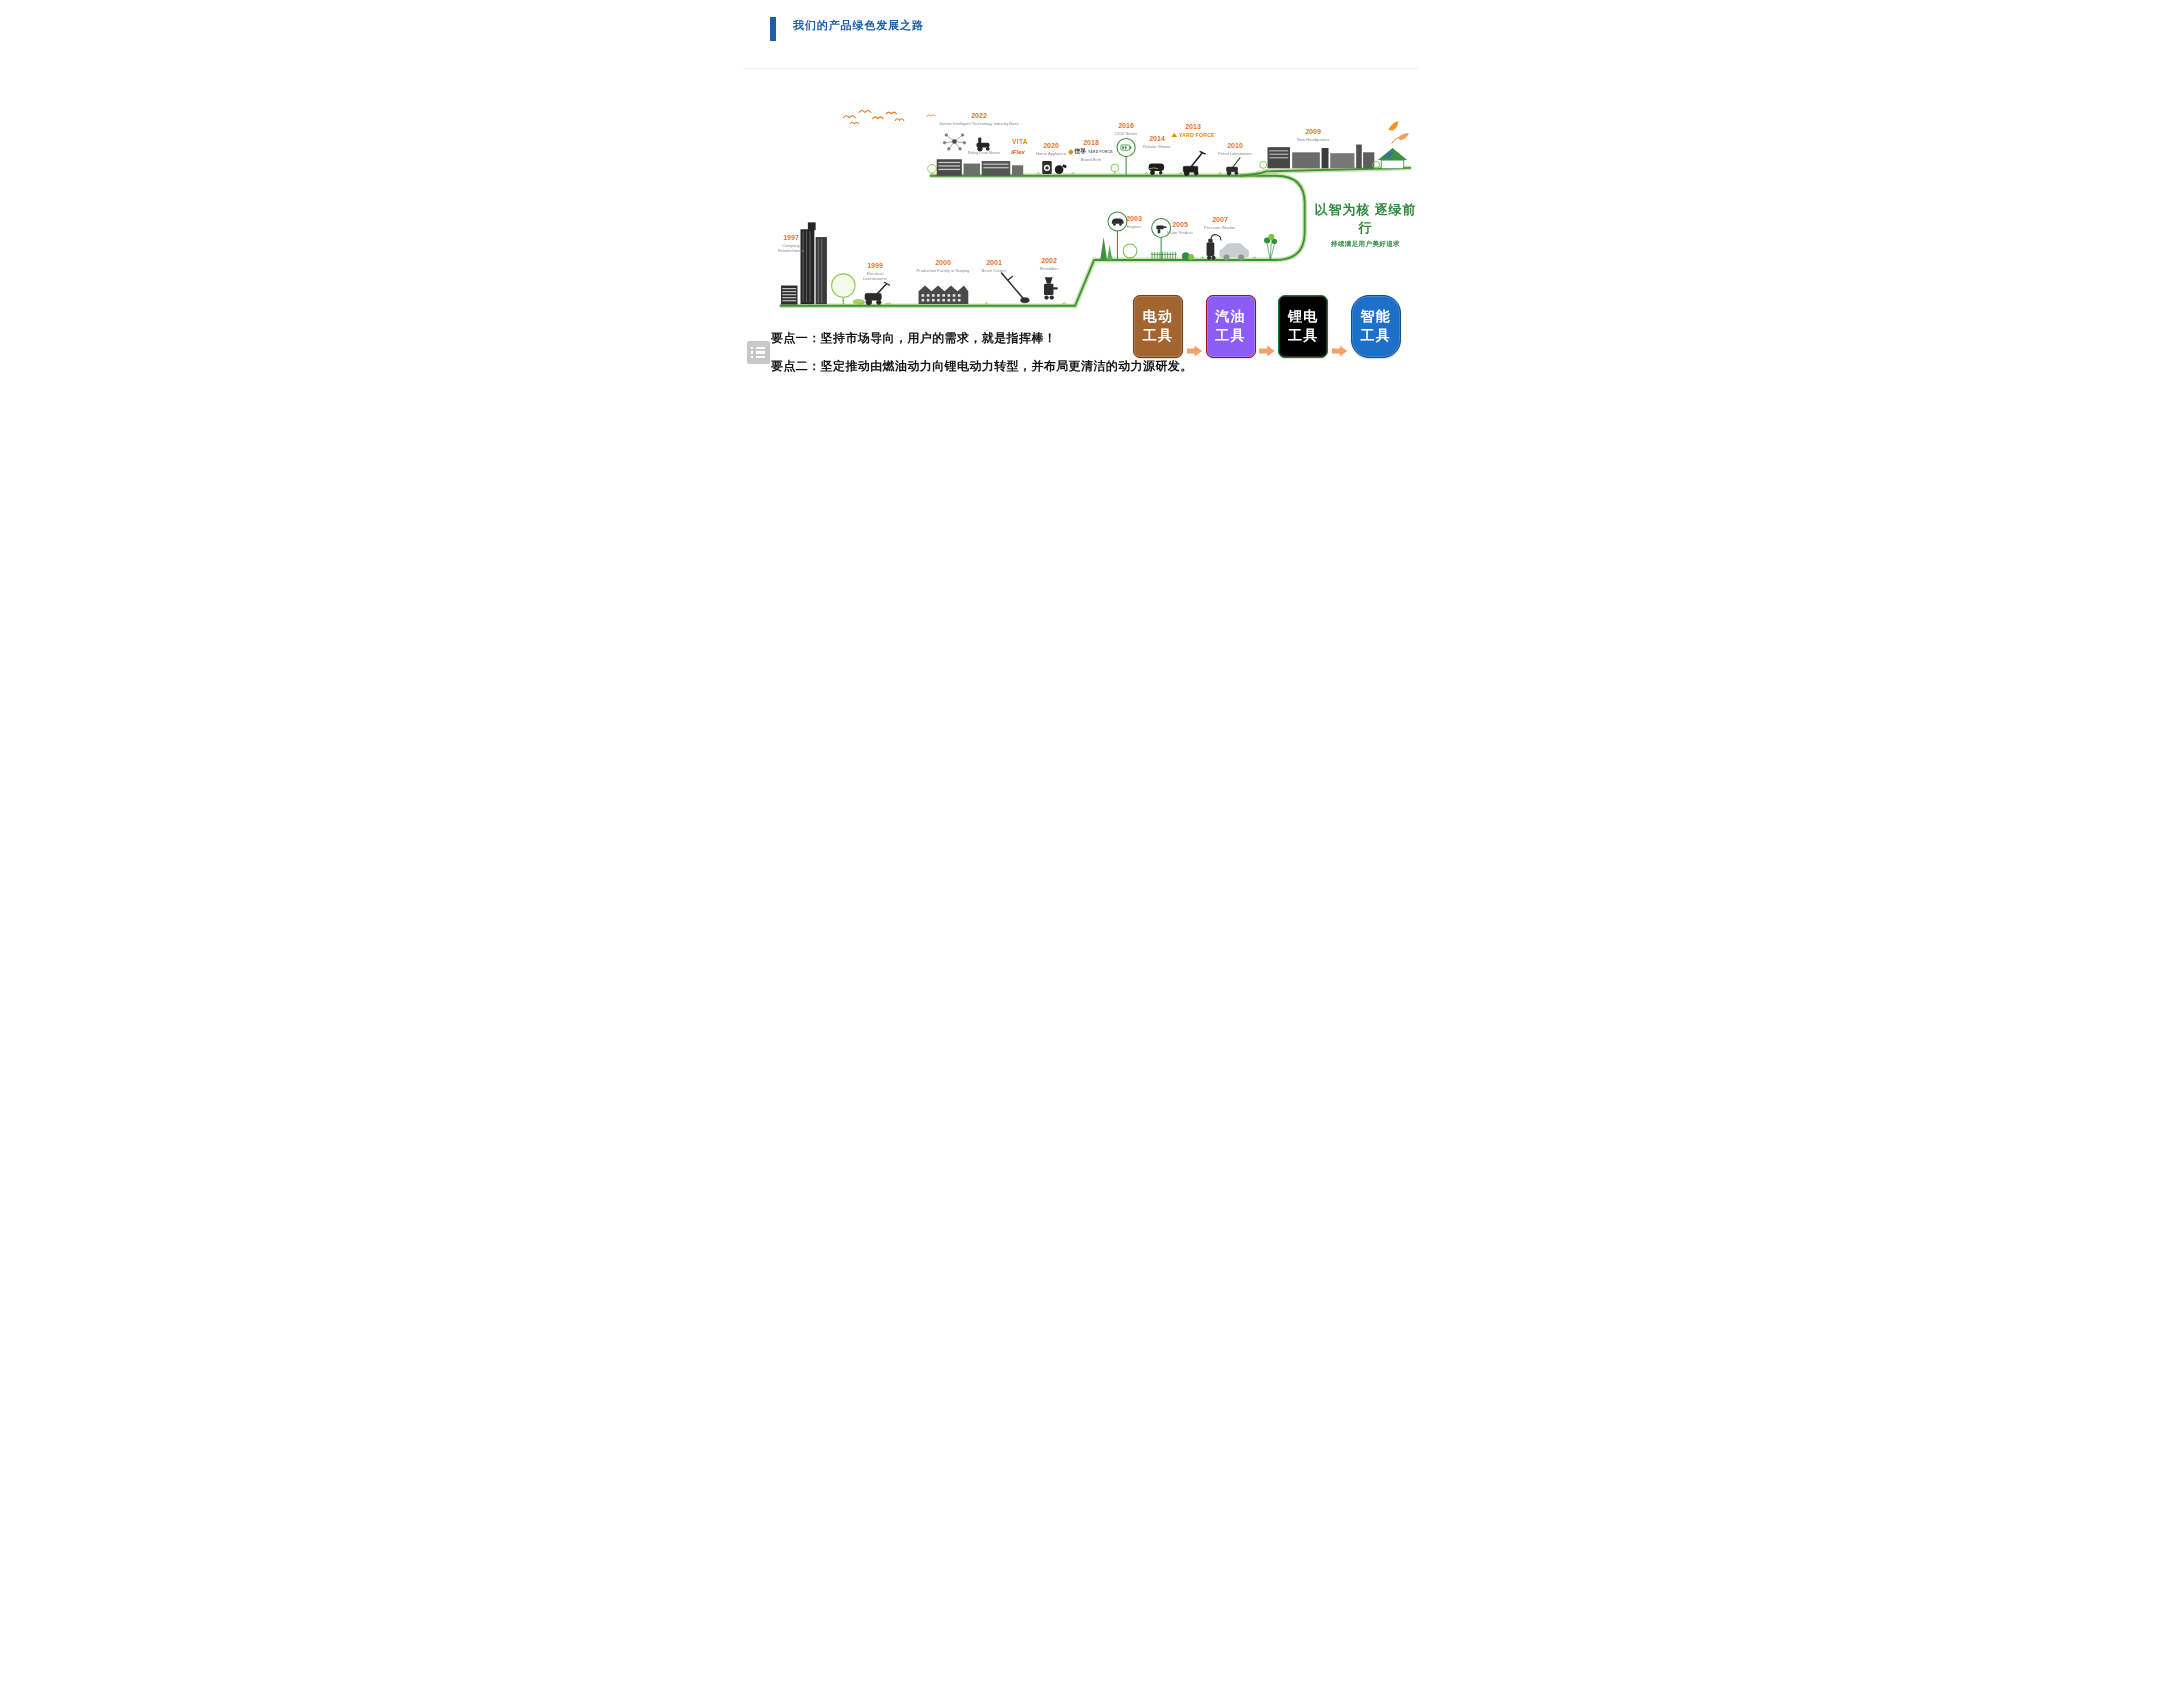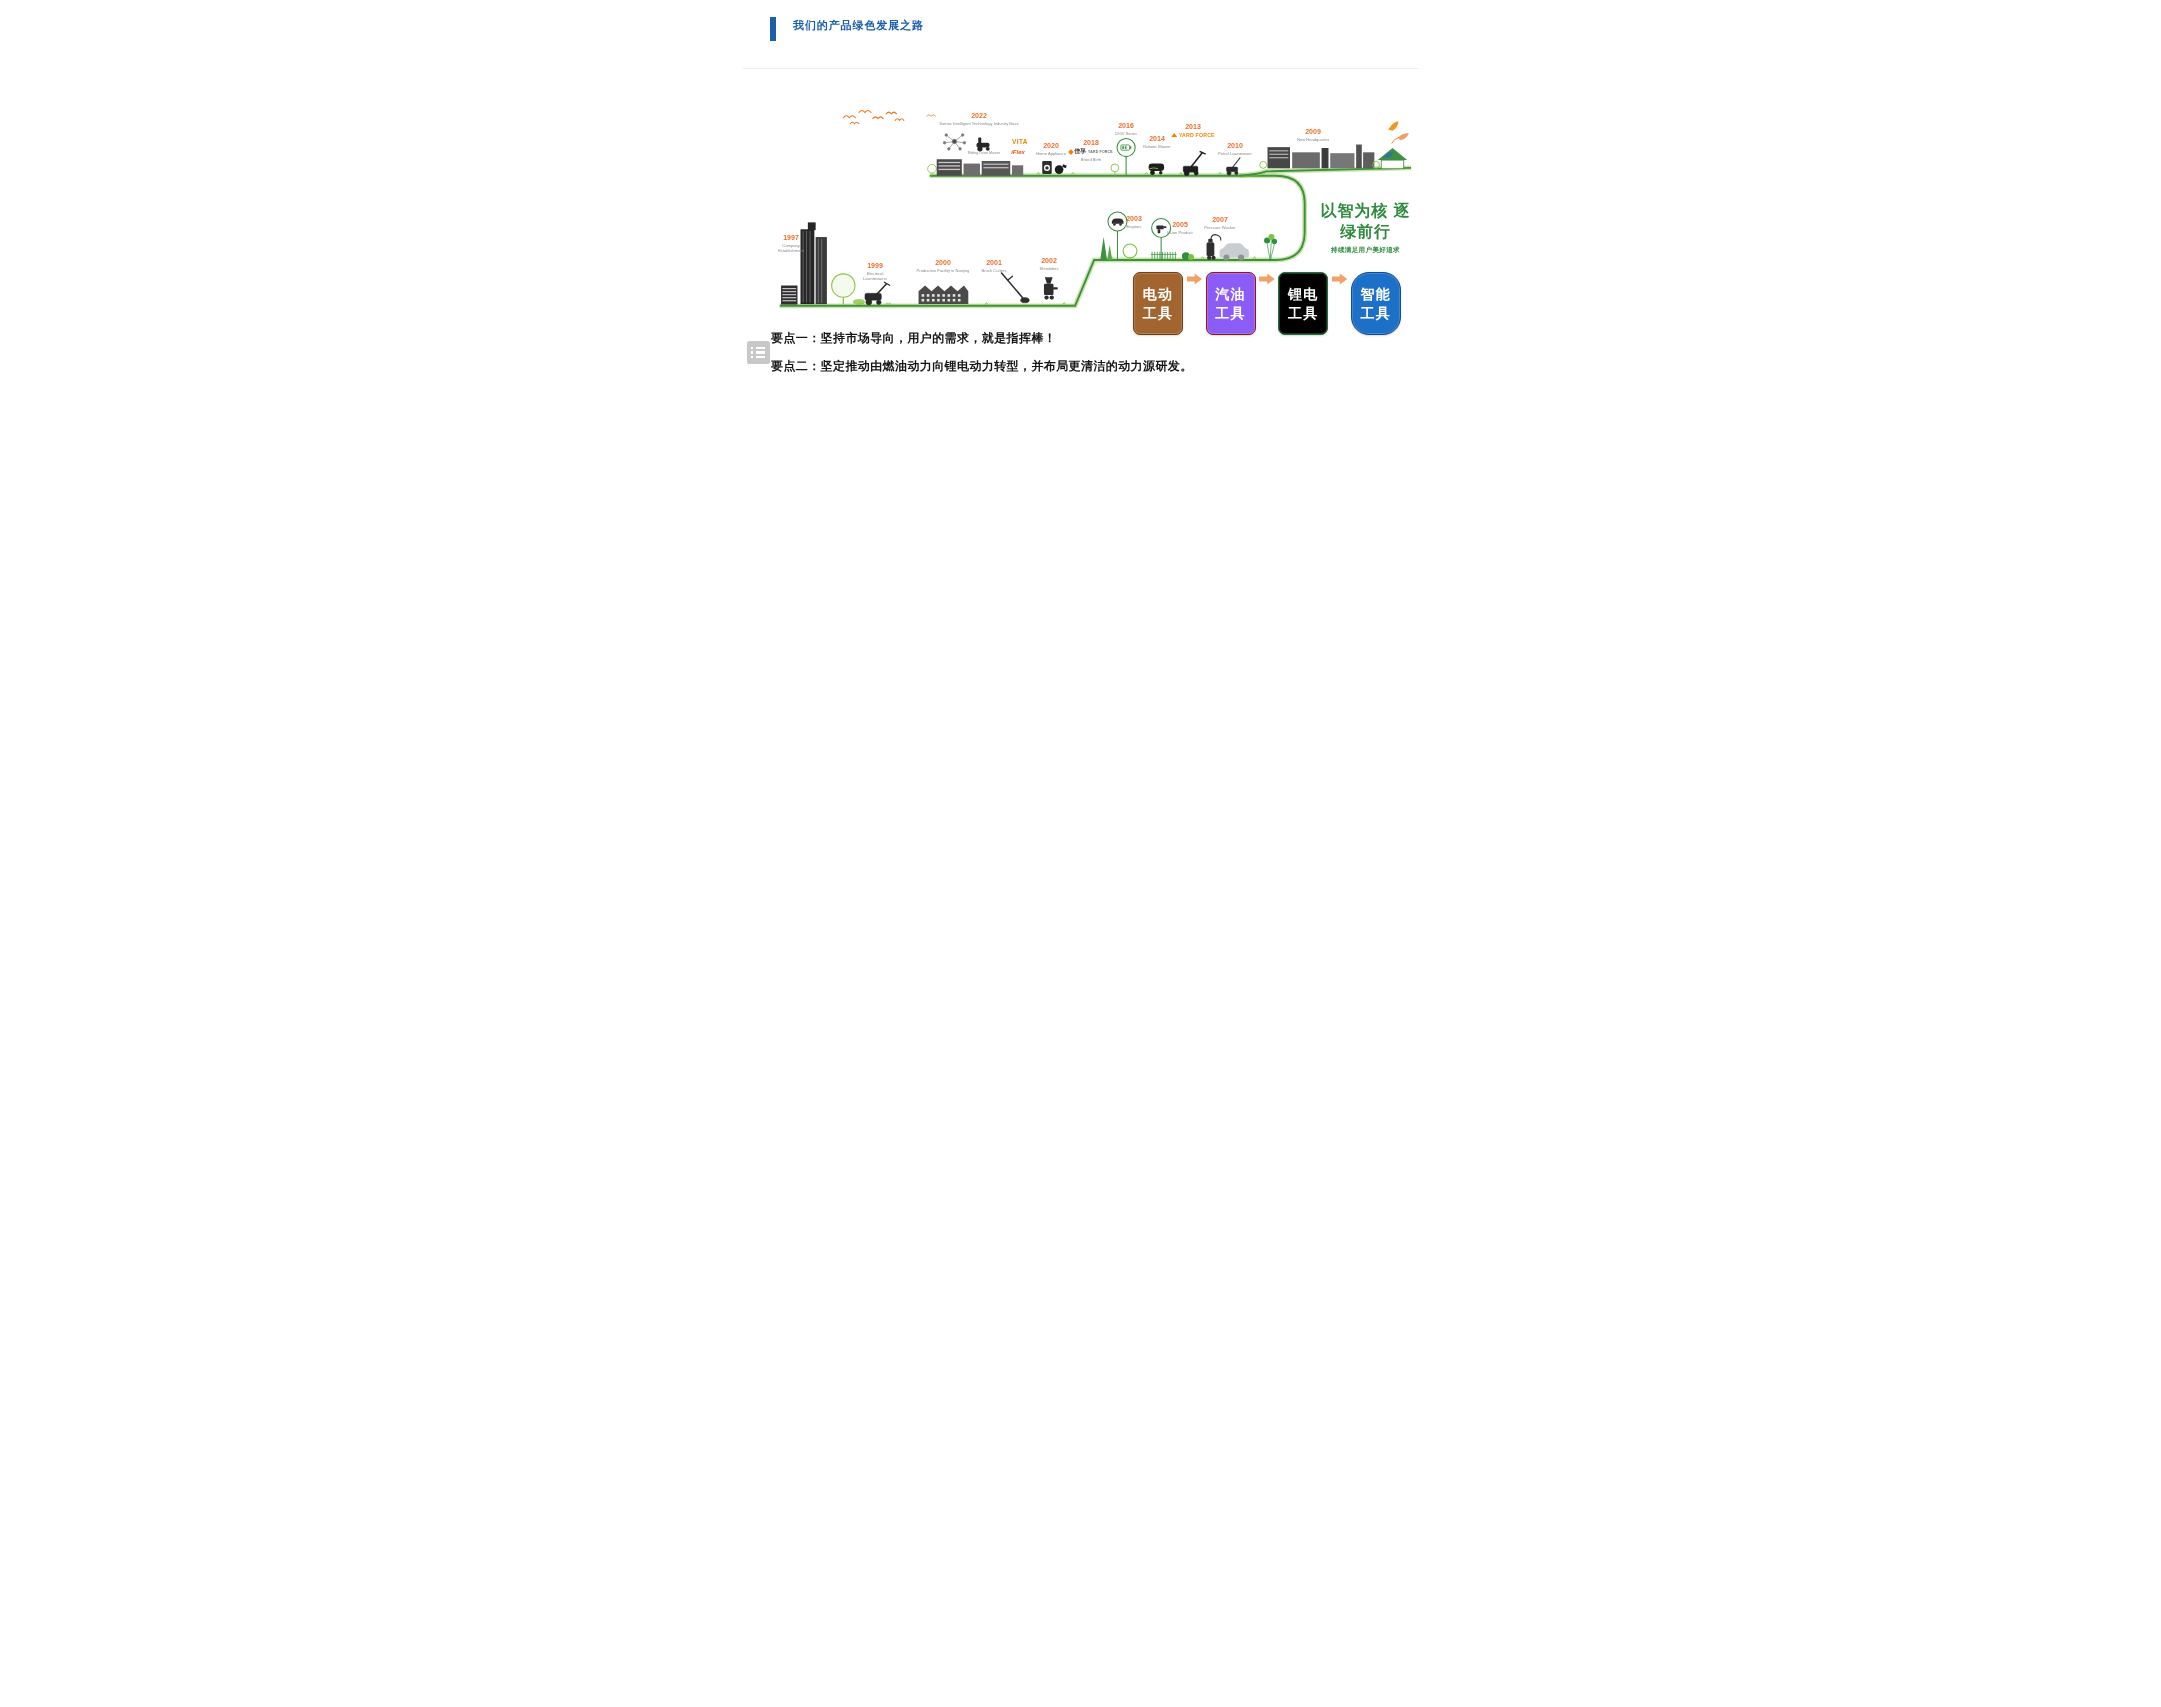--- a/index.html
+++ b/index.html
@@ -37,25 +37,25 @@
   .logo-yf18{position:absolute;transform:translateX(-50%);z-index:3;white-space:nowrap;display:flex;align-items:center;gap:1.7px;}
   .logo-yf18 .mark{width:3.5px;height:3.5px;background:#F08300;transform:rotate(45deg);display:inline-block;}
   .logo-yf18 .jf{font-size:6px;font-weight:900;color:#3A3A3A;}
   .logo-yf18 .yf{font-size:3.5px;font-weight:700;color:#6B6B6B;letter-spacing:0.2px;}
   .logo-yf13{position:absolute;transform:translateX(-50%);z-index:3;white-space:nowrap;display:flex;align-items:center;gap:1.7px;}
   .logo-yf13 .mark{width:0;height:0;border-left:3px solid transparent;border-right:3px solid transparent;border-bottom:4.8px solid #F08300;display:inline-block;}
   .logo-yf13 .yf{font-size:5.2px;font-weight:900;color:#F08300;letter-spacing:0.2px;}
 
   
   .slogan{position:absolute;left:571px;top:201px;width:103px;text-align:center;color:#2E8B3D;z-index:3;}
-  .slogan .l1{font-size:16px;font-weight:900;letter-spacing:0.9px;}
+  .slogan .l1{font-size:13px;font-weight:900;letter-spacing:0.9px;}
   .slogan .l2{font-size:6.5px;font-weight:800;margin-top:3px;letter-spacing:0.4px;}
 
   
-  .evo{position:absolute;left:390px;top:272px;display:flex;align-items:flex-start;gap:3.5px;z-index:4;}
+  .evo{position:absolute;left:390px;top:295px;display:flex;align-items:flex-end;gap:3.5px;z-index:4;font-family:Liberation Mono, monospace;}
   .evo-box{width:48px;height:61px;border-radius:7px;border:1.3px solid rgba(0,0,0,.3);color:#fff;
            display:flex;flex-direction:column;align-items:center;justify-content:center;
            font-size:14px;font-weight:800;line-height:1.35;letter-spacing:1.3px;
            box-shadow:inset 0 0 0 0.9px rgba(255,255,255,.18), 0 0.9px 1.7px rgba(0,0,0,.15);}
   .evo-arrow{width:15.6px;height:14px;background:#F2A269;flex:0 0 auto;
              clip-path:polygon(0 32%, 52% 32%, 52% 10%, 100% 50%, 52% 90%, 52% 68%, 0 68%);}
 
   
   .kp{position:absolute;left:28px;color:#161616;font-size:12px;font-weight:900;letter-spacing:0.4px;z-index:4;white-space:nowrap;}
   .kp1{top:330px;} .kp2{top:358px;}

